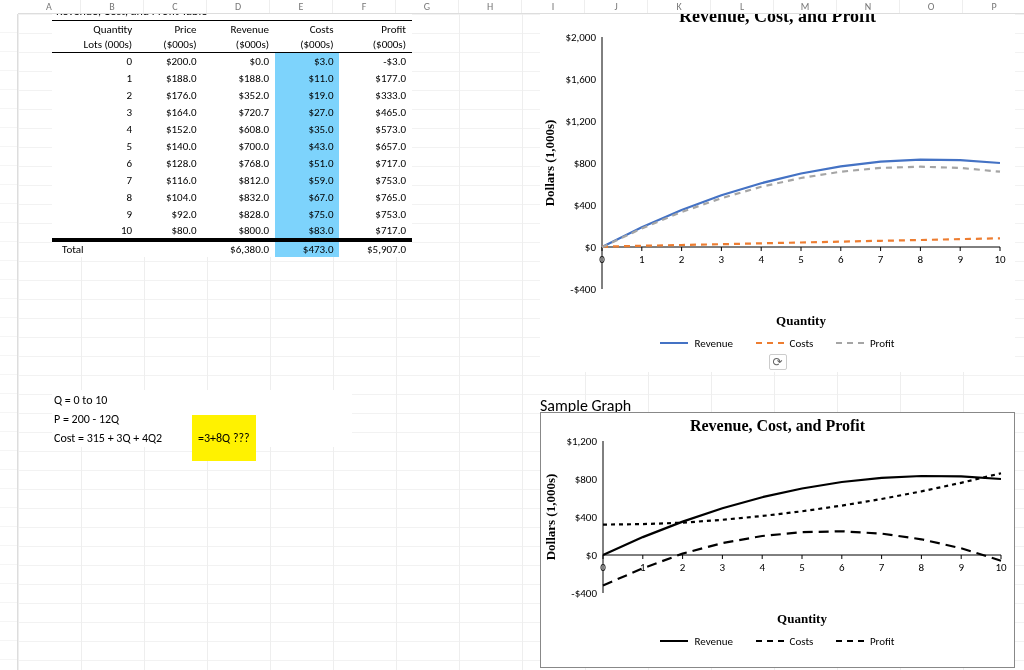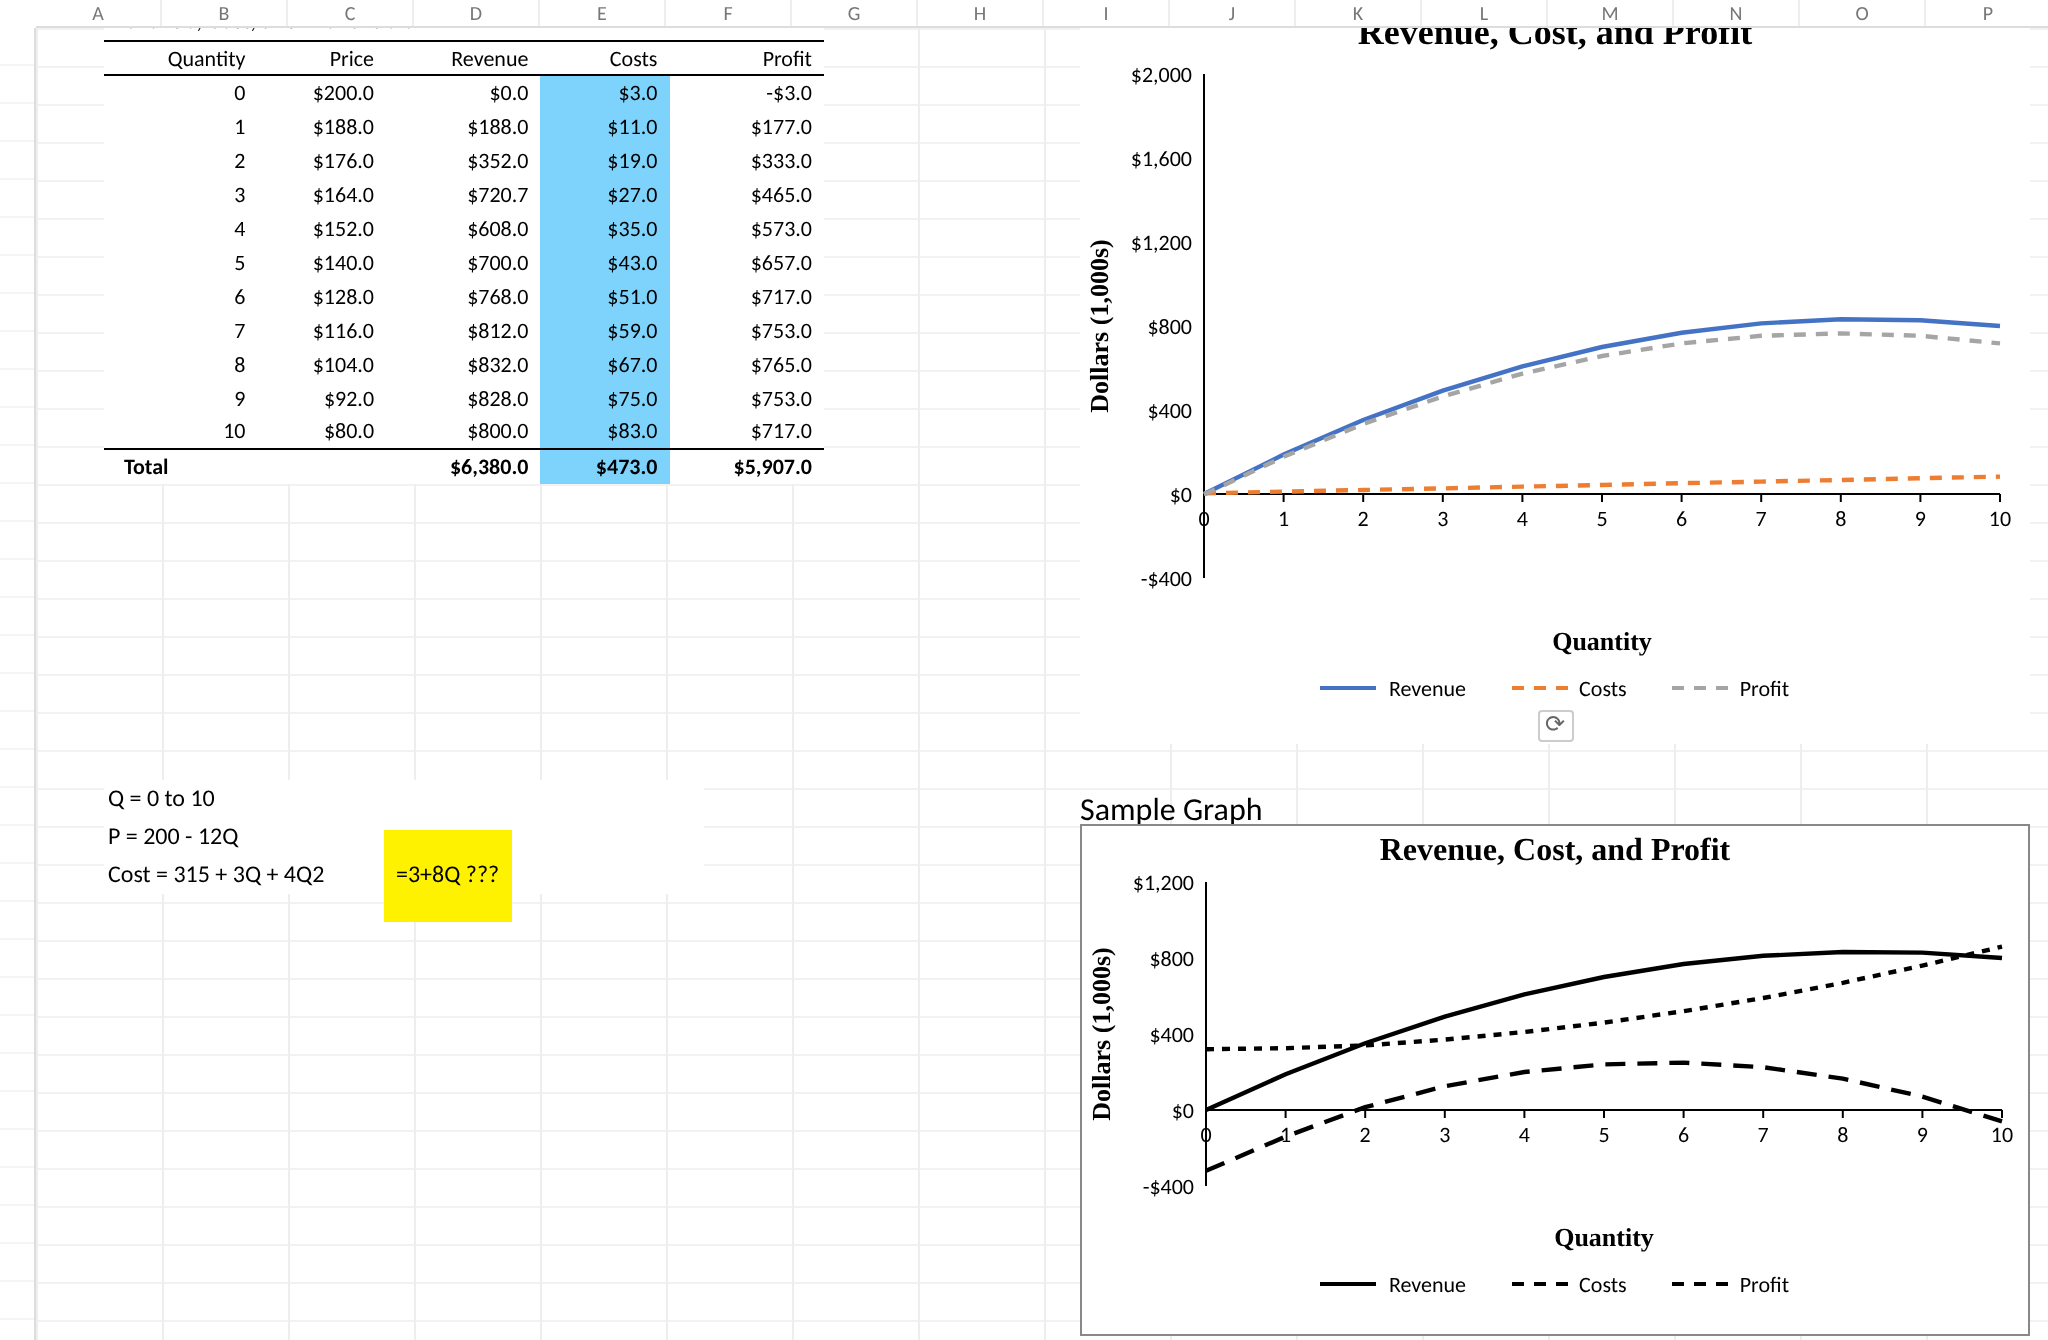--- a/index.html
+++ b/index.html
@@ -82,21 +82,21 @@
   .tbl thead tr:first-child th { padding-top: 2px; }
   .tbl thead tr:last-child th { border-bottom: 1px solid #000; }
   .tbl td {
     text-align: right;
     padding: 0 6px;
     font-size: 11px;
     height: 17px;
   }
   .tbl .qcol { text-align: left; text-align: right;}
   .tbl .costcol { background: #7dd3fc; }
-  .tbl tr.total td { border-top: 1px solid #000000; font-weight: bold; }
+  .tbl tr.total td { border-top: 4px solid #000000; font-weight: normal; }
   .tbl tr.total td:first-child { text-align: left; padding-left: 10px; }
 
   .formulas {
     position: absolute;
     top: 390px; left: 52px;
     width: 300px;
     font-size: 12px;
     background: #fff;
   }
   .formulas .row { display: flex; height: 19px; align-items: center; }
@@ -218,20 +218,27 @@
   <div class="data-table">
     <div class="tbl-title">Revenue, Cost, and Profit Table</div>
     <table class="tbl">
       <thead>
         <tr>
           <th>Quantity</th>
           <th>Price</th>
           <th>Revenue</th>
           <th>Costs</th>
           <th>Profit</th>
+        </tr>
+        <tr>
+          <th>Lots (000s)</th>
+          <th>($000s)</th>
+          <th>($000s)</th>
+          <th>($000s)</th>
+          <th>($000s)</th>
         </tr>
       </thead>
       <tbody id="tbl-body">
           <tr>
             <td class="qcol">0</td>
             <td>$200.0</td>
             <td>$0.0</td>
             <td class="costcol">$3.0</td>
             <td>-$3.0</td>
           </tr>

